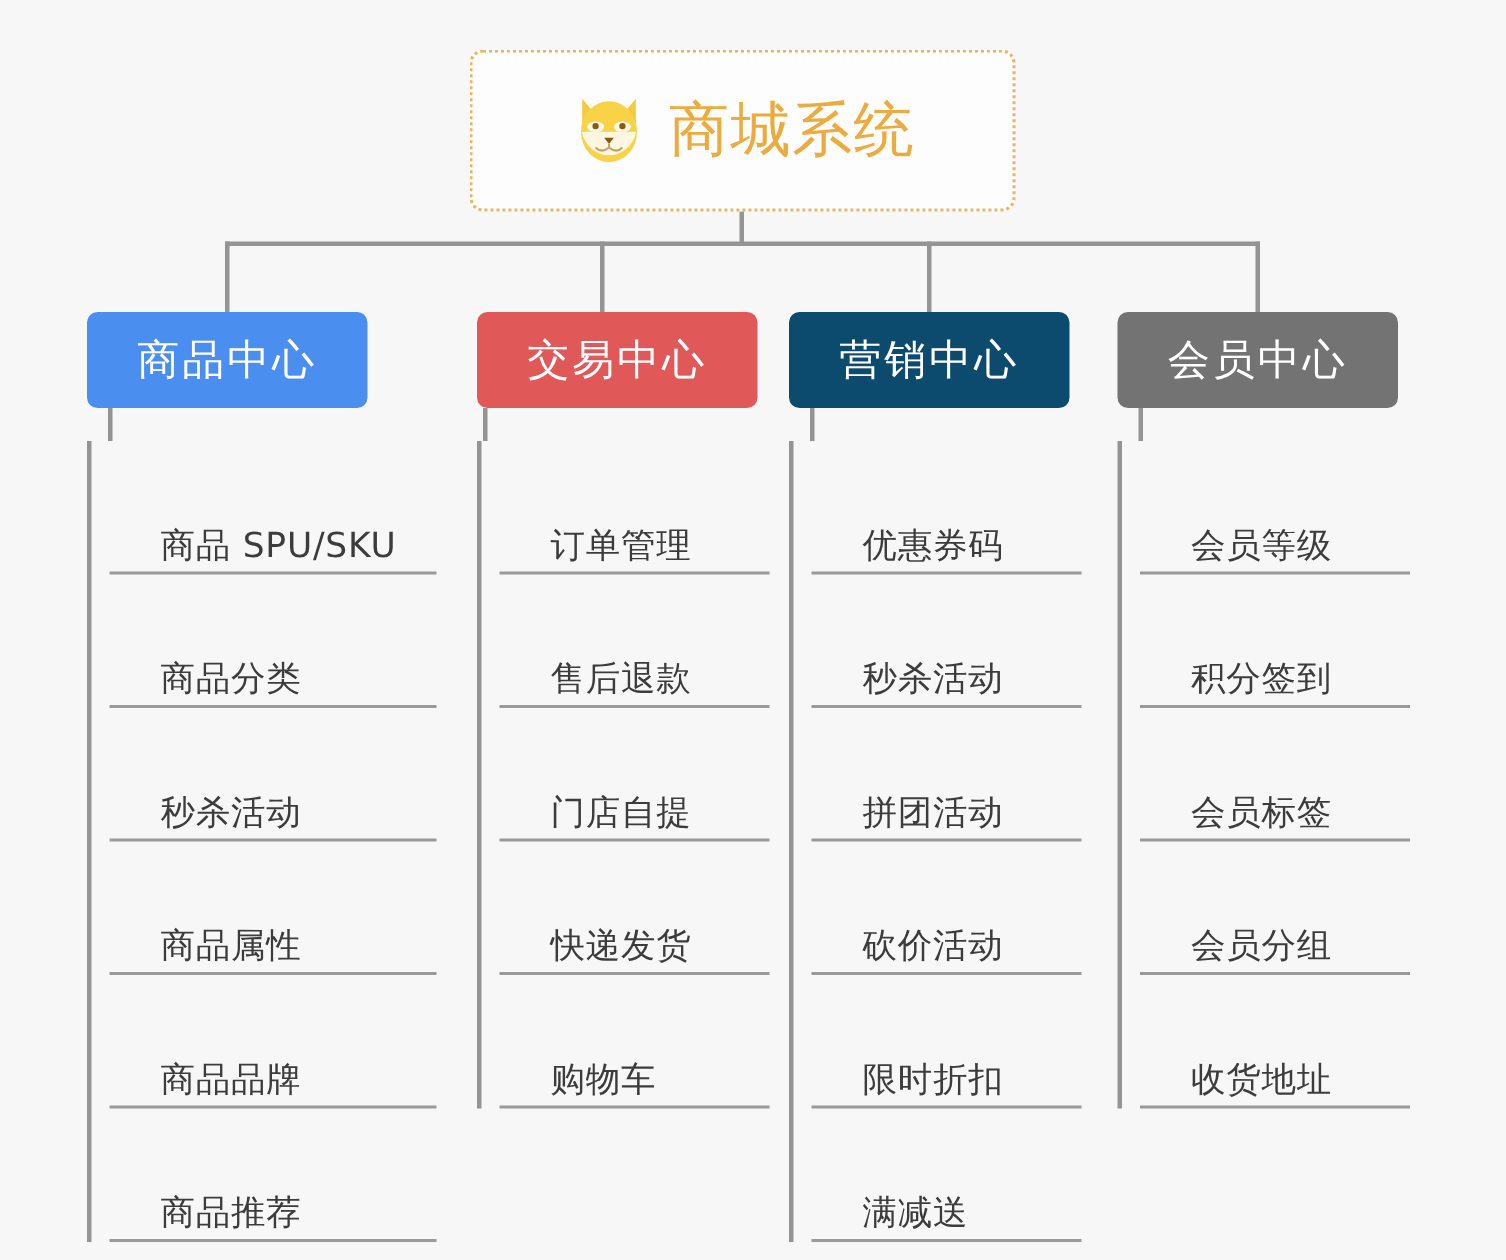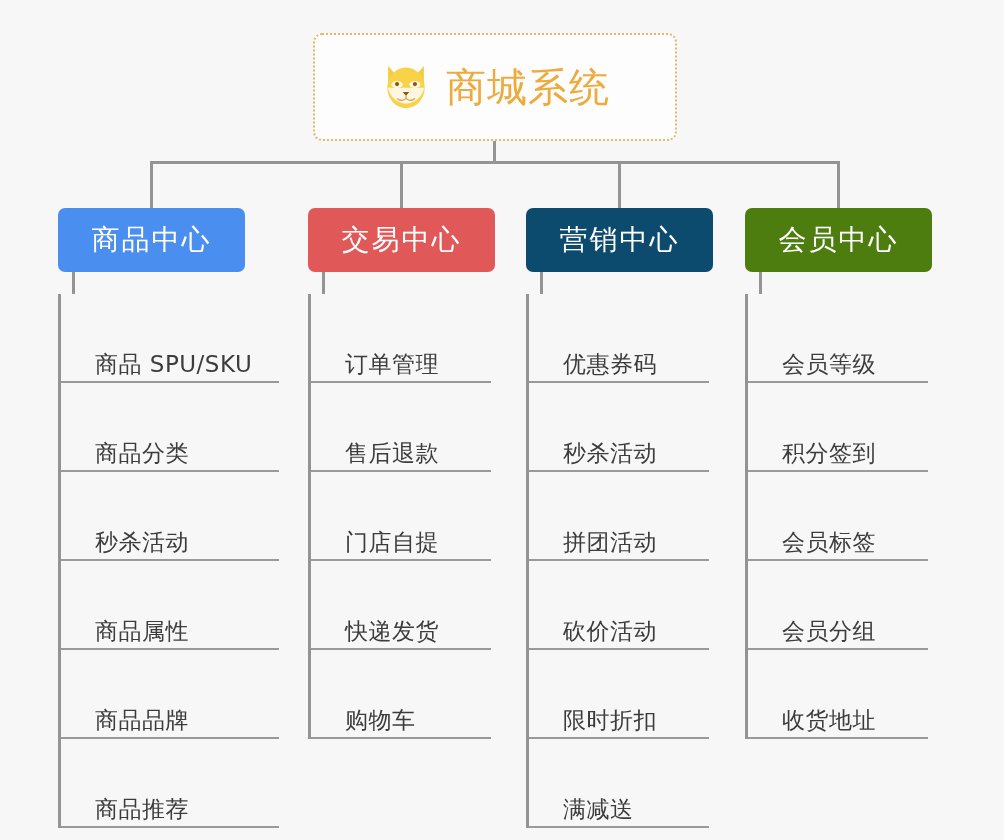--- a/index.html
+++ b/index.html
@@ -82,21 +82,21 @@
     justify-content: center;
     color: #ffffff;
     font-size: 28px;
     letter-spacing: 2px;
     white-space: nowrap;
   }
 
   .leaf-list {
     position: relative;
     margin-top: 22px;
-    padding-left: 0;
+    padding-left: 12px;
     border-left: 3px solid #949494;
   }
   .leaf-item {
     position: relative;
     height: 89px;
     box-sizing: border-box;
     display: flex;
     align-items: flex-end;
     justify-content: flex-start;
     padding-left: 34px;
@@ -106,21 +106,21 @@
   .leaf-label {
     font-size: 23px;
     color: #3c3c3c;
     line-height: 1.15;
     white-space: nowrap;
     letter-spacing: 0.5px;
   }
 
   
   .col-0 { left: 58px;  width: 187px; }
-  .col-1 { left: 308px; width: 187px; }
+  .col-1 { left: 318px; width: 187px; }
   .col-2 { left: 526px; width: 187px; }
   .col-3 { left: 745px; width: 187px; }
 
   .col-0 .leaf-list { width: 218px; }
   .col-1 .leaf-list { width: 180px; }
   .col-2 .leaf-list { width: 180px; }
   .col-3 .leaf-list { width: 180px; }
 </style>
 </head>
 <body>
@@ -226,21 +226,21 @@
           </div>
           <div class="leaf-item">
             <span class="leaf-label">限时折扣</span>
           </div>
           <div class="leaf-item">
             <span class="leaf-label">满减送</span>
           </div>
         </div>
       </div>
       <div class="column col-3">
-        <div class="cat-header" style="background: #4d7c0f;">
+        <div class="cat-header" style="background: #737373;">
           <span>会员中心</span>
         </div>
         <div class="leaf-list">
           <div class="leaf-item">
             <span class="leaf-label">会员等级</span>
           </div>
           <div class="leaf-item">
             <span class="leaf-label">积分签到</span>
           </div>
           <div class="leaf-item">

